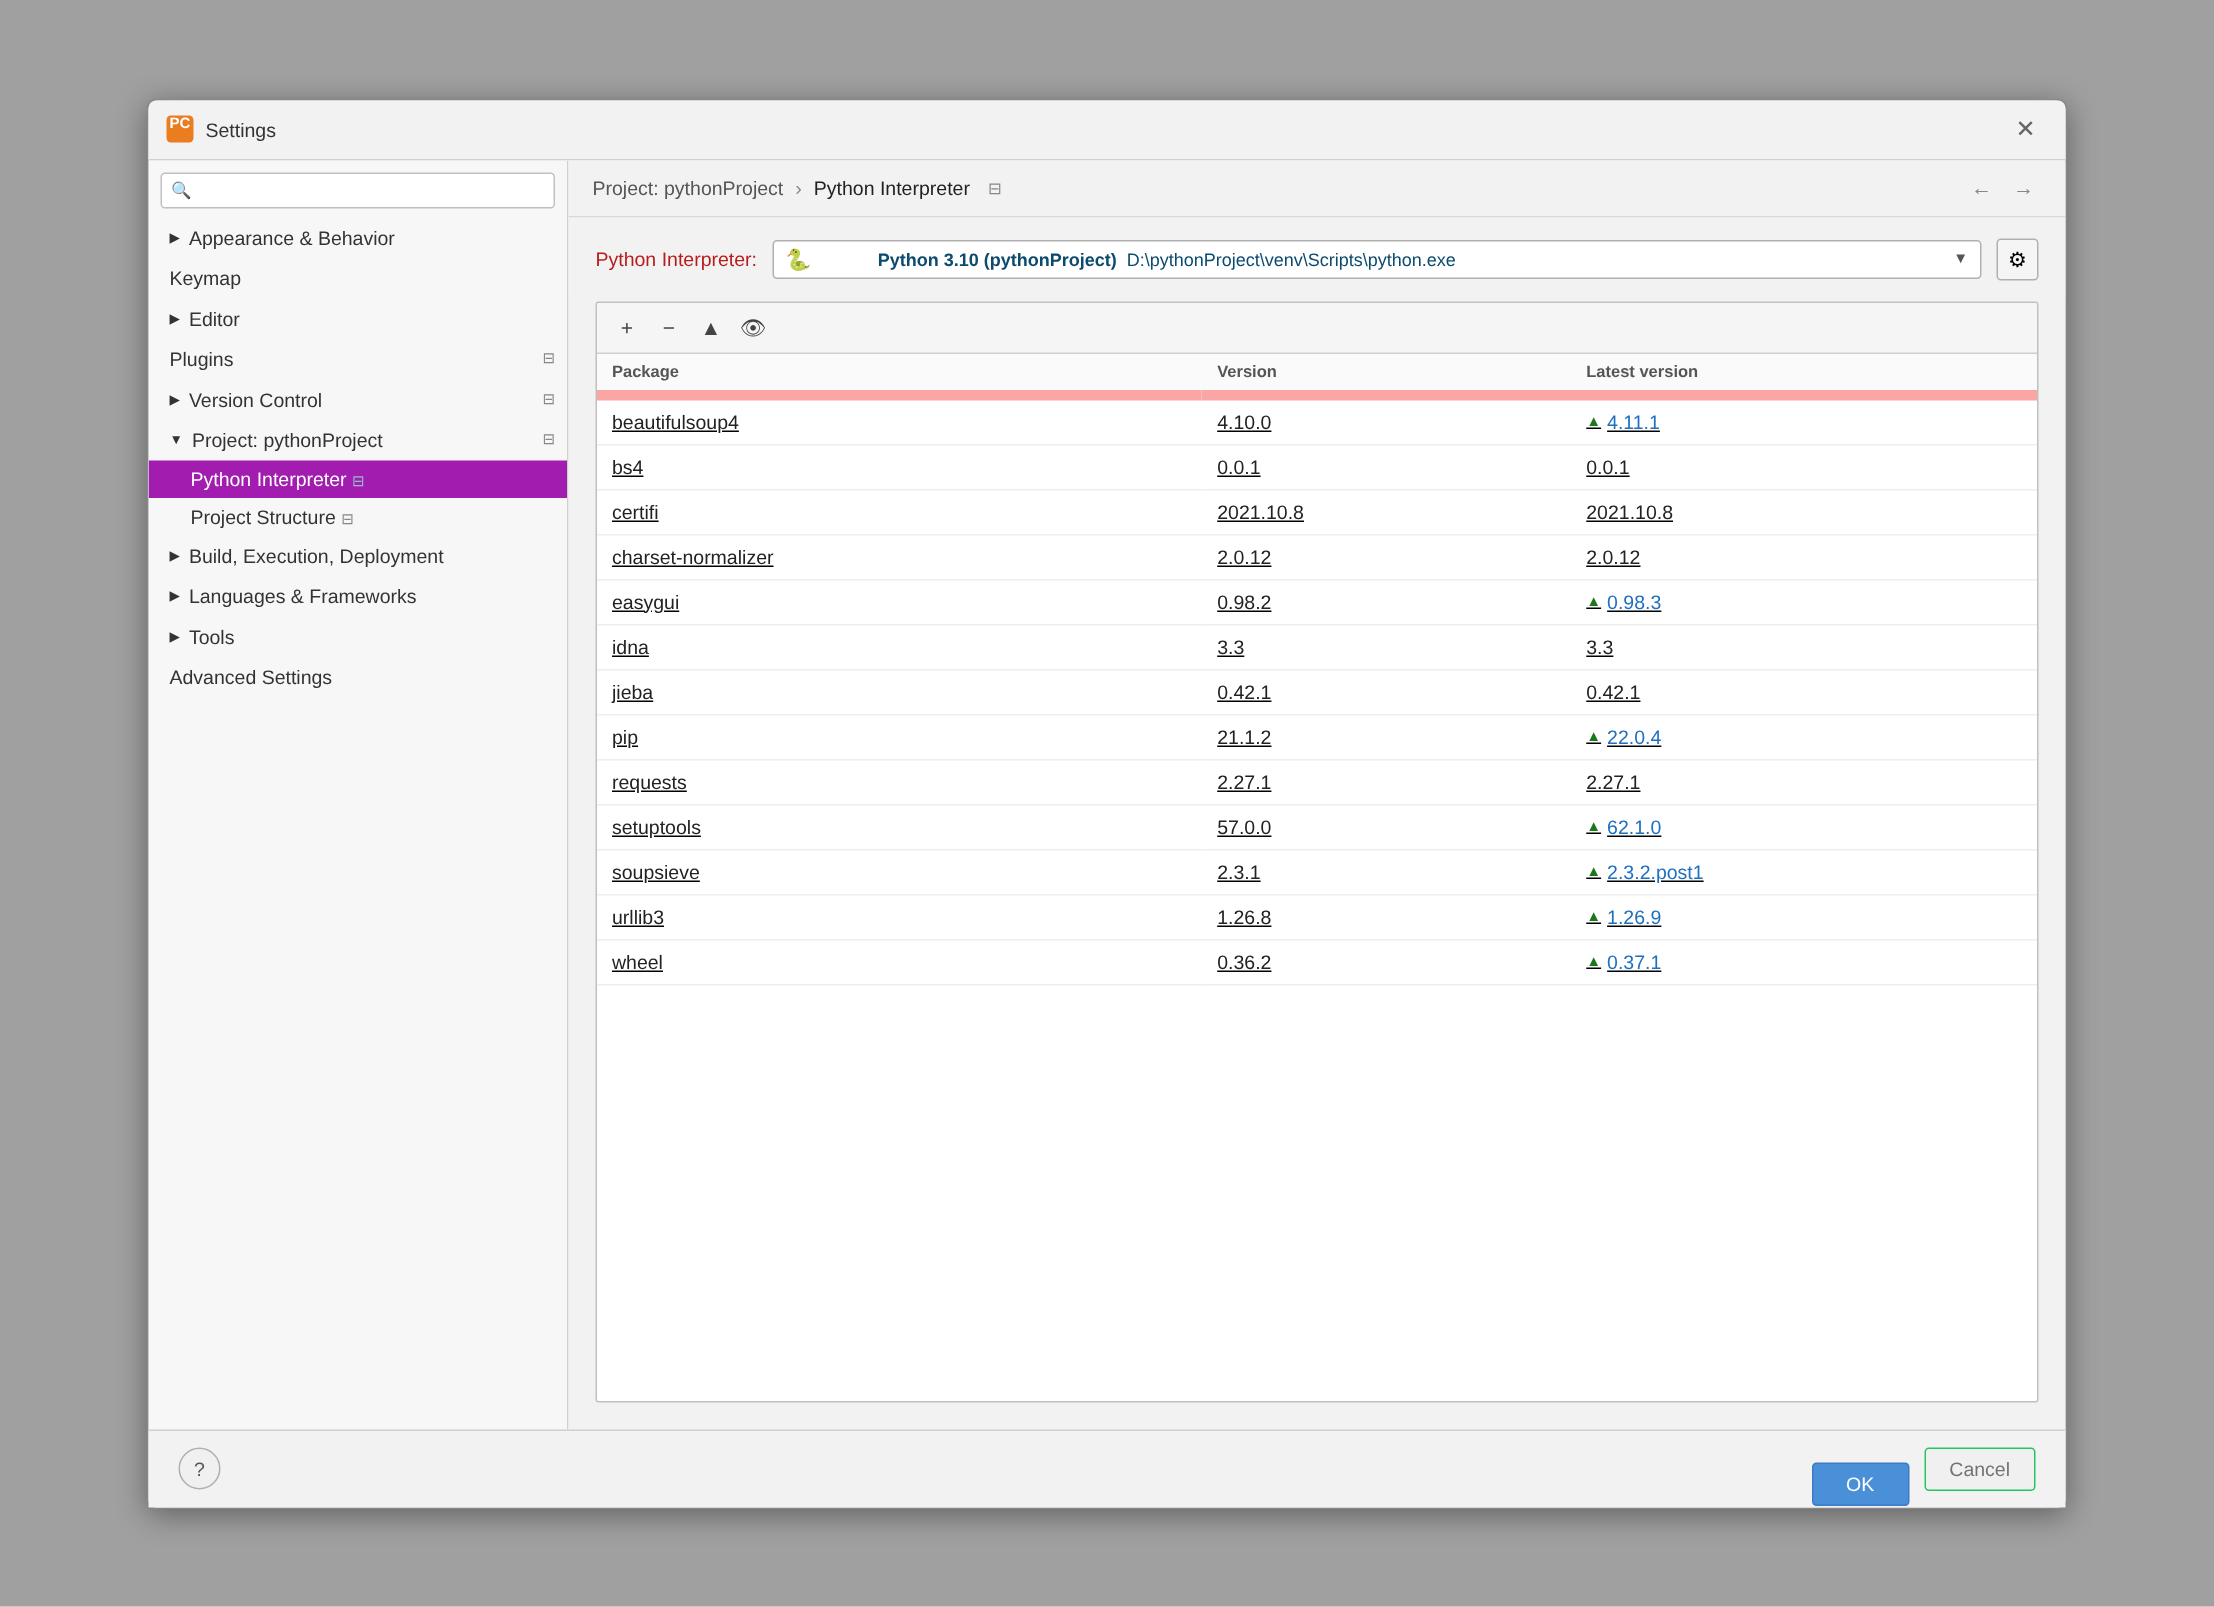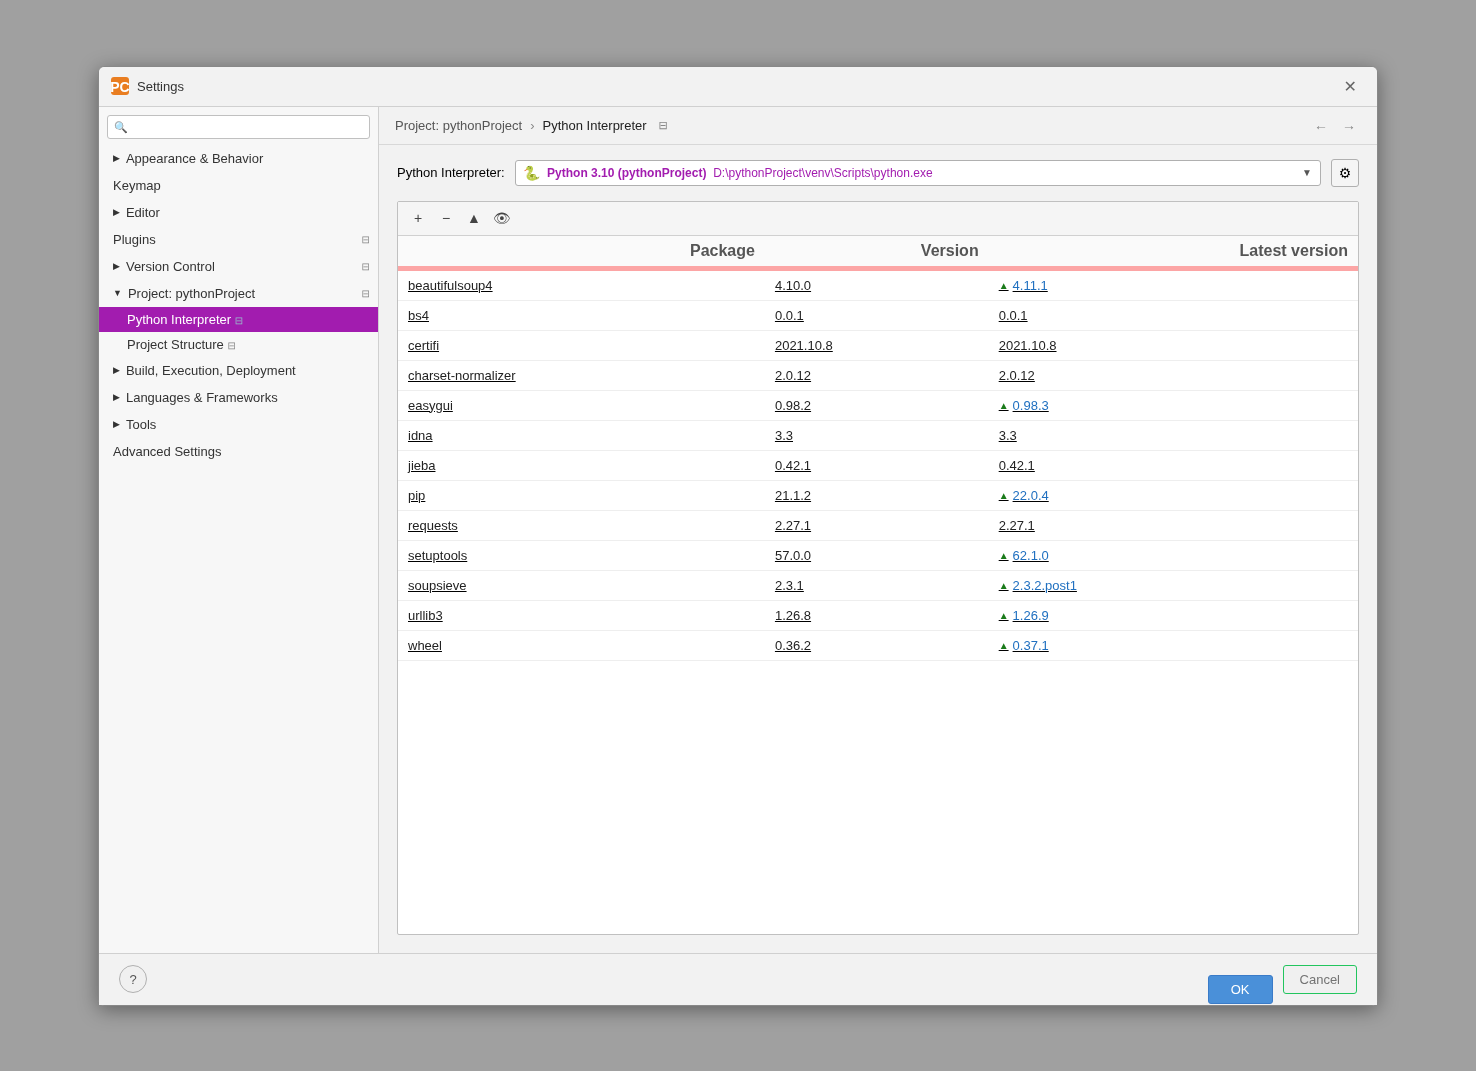--- a/index.html
+++ b/index.html
@@ -33,24 +33,24 @@
       padding: 0 12px;
       border-radius: 6px 6px 0 0;
     }
     .titlebar-icon {
       width: 18px;
       height: 18px;
       background: #e97d20;
       border-radius: 3px;
       margin-right: 8px;
       display: flex;
-      align-items: flex-end;
+      align-items: flex-start;
       justify-content: center;
       color: white;
-      font-size: 14px;
+      font-size: 10px;
       font-weight: bold;
     }
     .titlebar-title {
       font-size: 13px;
       color: #333;
     }
     .titlebar-close {
       margin-left: auto;
       font-size: 16px;
       color: #666;
@@ -167,37 +167,38 @@
     
     .interpreter-row {
       display: flex;
       align-items: center;
       padding: 14px 18px;
       gap: 10px;
       background: #f2f2f2;
     }
     .interpreter-label {
       font-size: 13px;
-      color: #000000;
+      color: #b91c1c;
       white-space: nowrap;
     }
     .interpreter-dropdown {
       flex: 1;
       border: 1px solid #b0b0b0;
       border-radius: 3px;
       padding: 4px 8px;
       background: white;
       display: flex;
       align-items: center;
       gap: 6px;
       cursor: pointer;
     }
     .interpreter-dropdown-text {
       font-size: 12px;
-      color: #a21caf;
+      color: #0c4a6e;
+      margin-left: 38px;
     }
     .interpreter-dropdown-arrow {
       margin-left: auto;
       font-size: 10px;
       color: #555;
     }
     .interpreter-gear {
       width: 28px;
       height: 28px;
       border: 1px solid #b0b0b0;
@@ -242,26 +243,26 @@
     }
     .table-scroll {
       flex: 1;
       overflow-y: auto;
     }
     table {
       width: 100%;
       border-collapse: collapse;
     }
     thead th {
-      text-align: right;
+      text-align: left;
       padding: 6px 10px;
-      font-size: 16px;
+      font-size: 11px;
       color: #555;
       font-weight: 600;
-      border-bottom: 5px solid #fca5a5;
+      border-bottom: 7px solid #fca5a5;
       background: #fafafa;
       position: sticky;
       top: 0;
     }
     tbody tr {
       border-bottom: 1px solid #eeeeee;
       text-decoration: underline;
     }
     tbody td {
       padding: 7px 10px;

